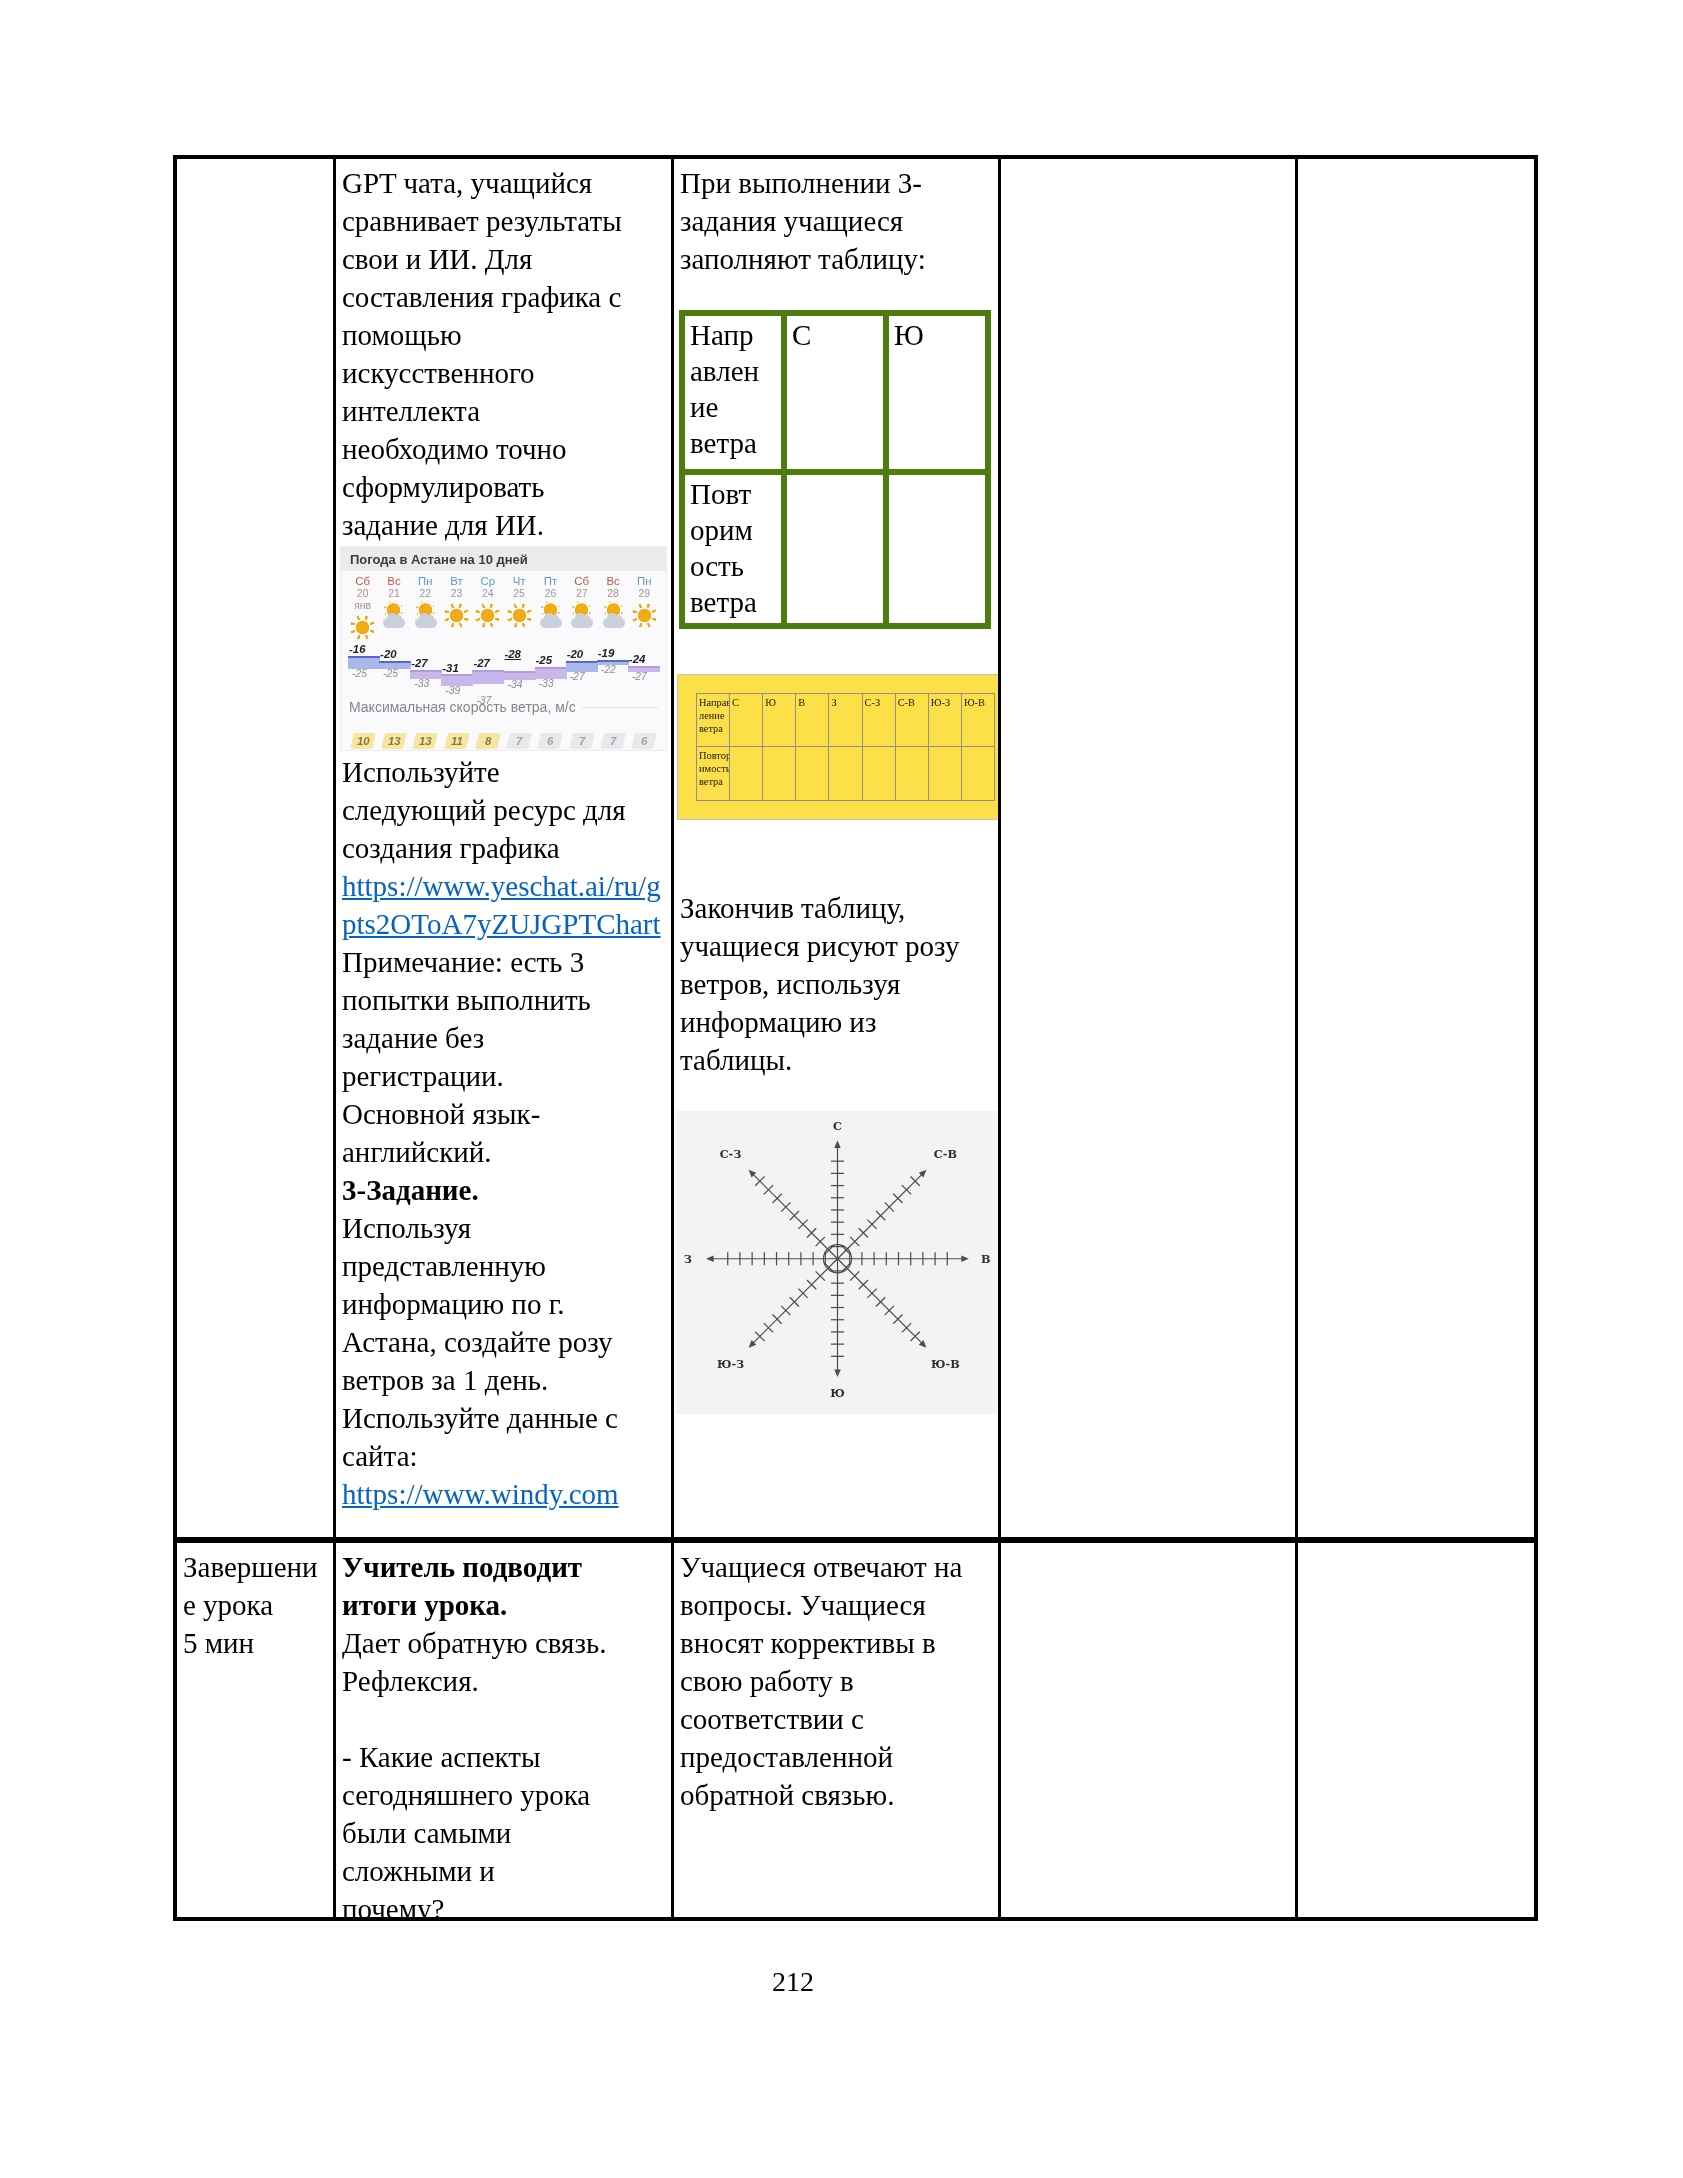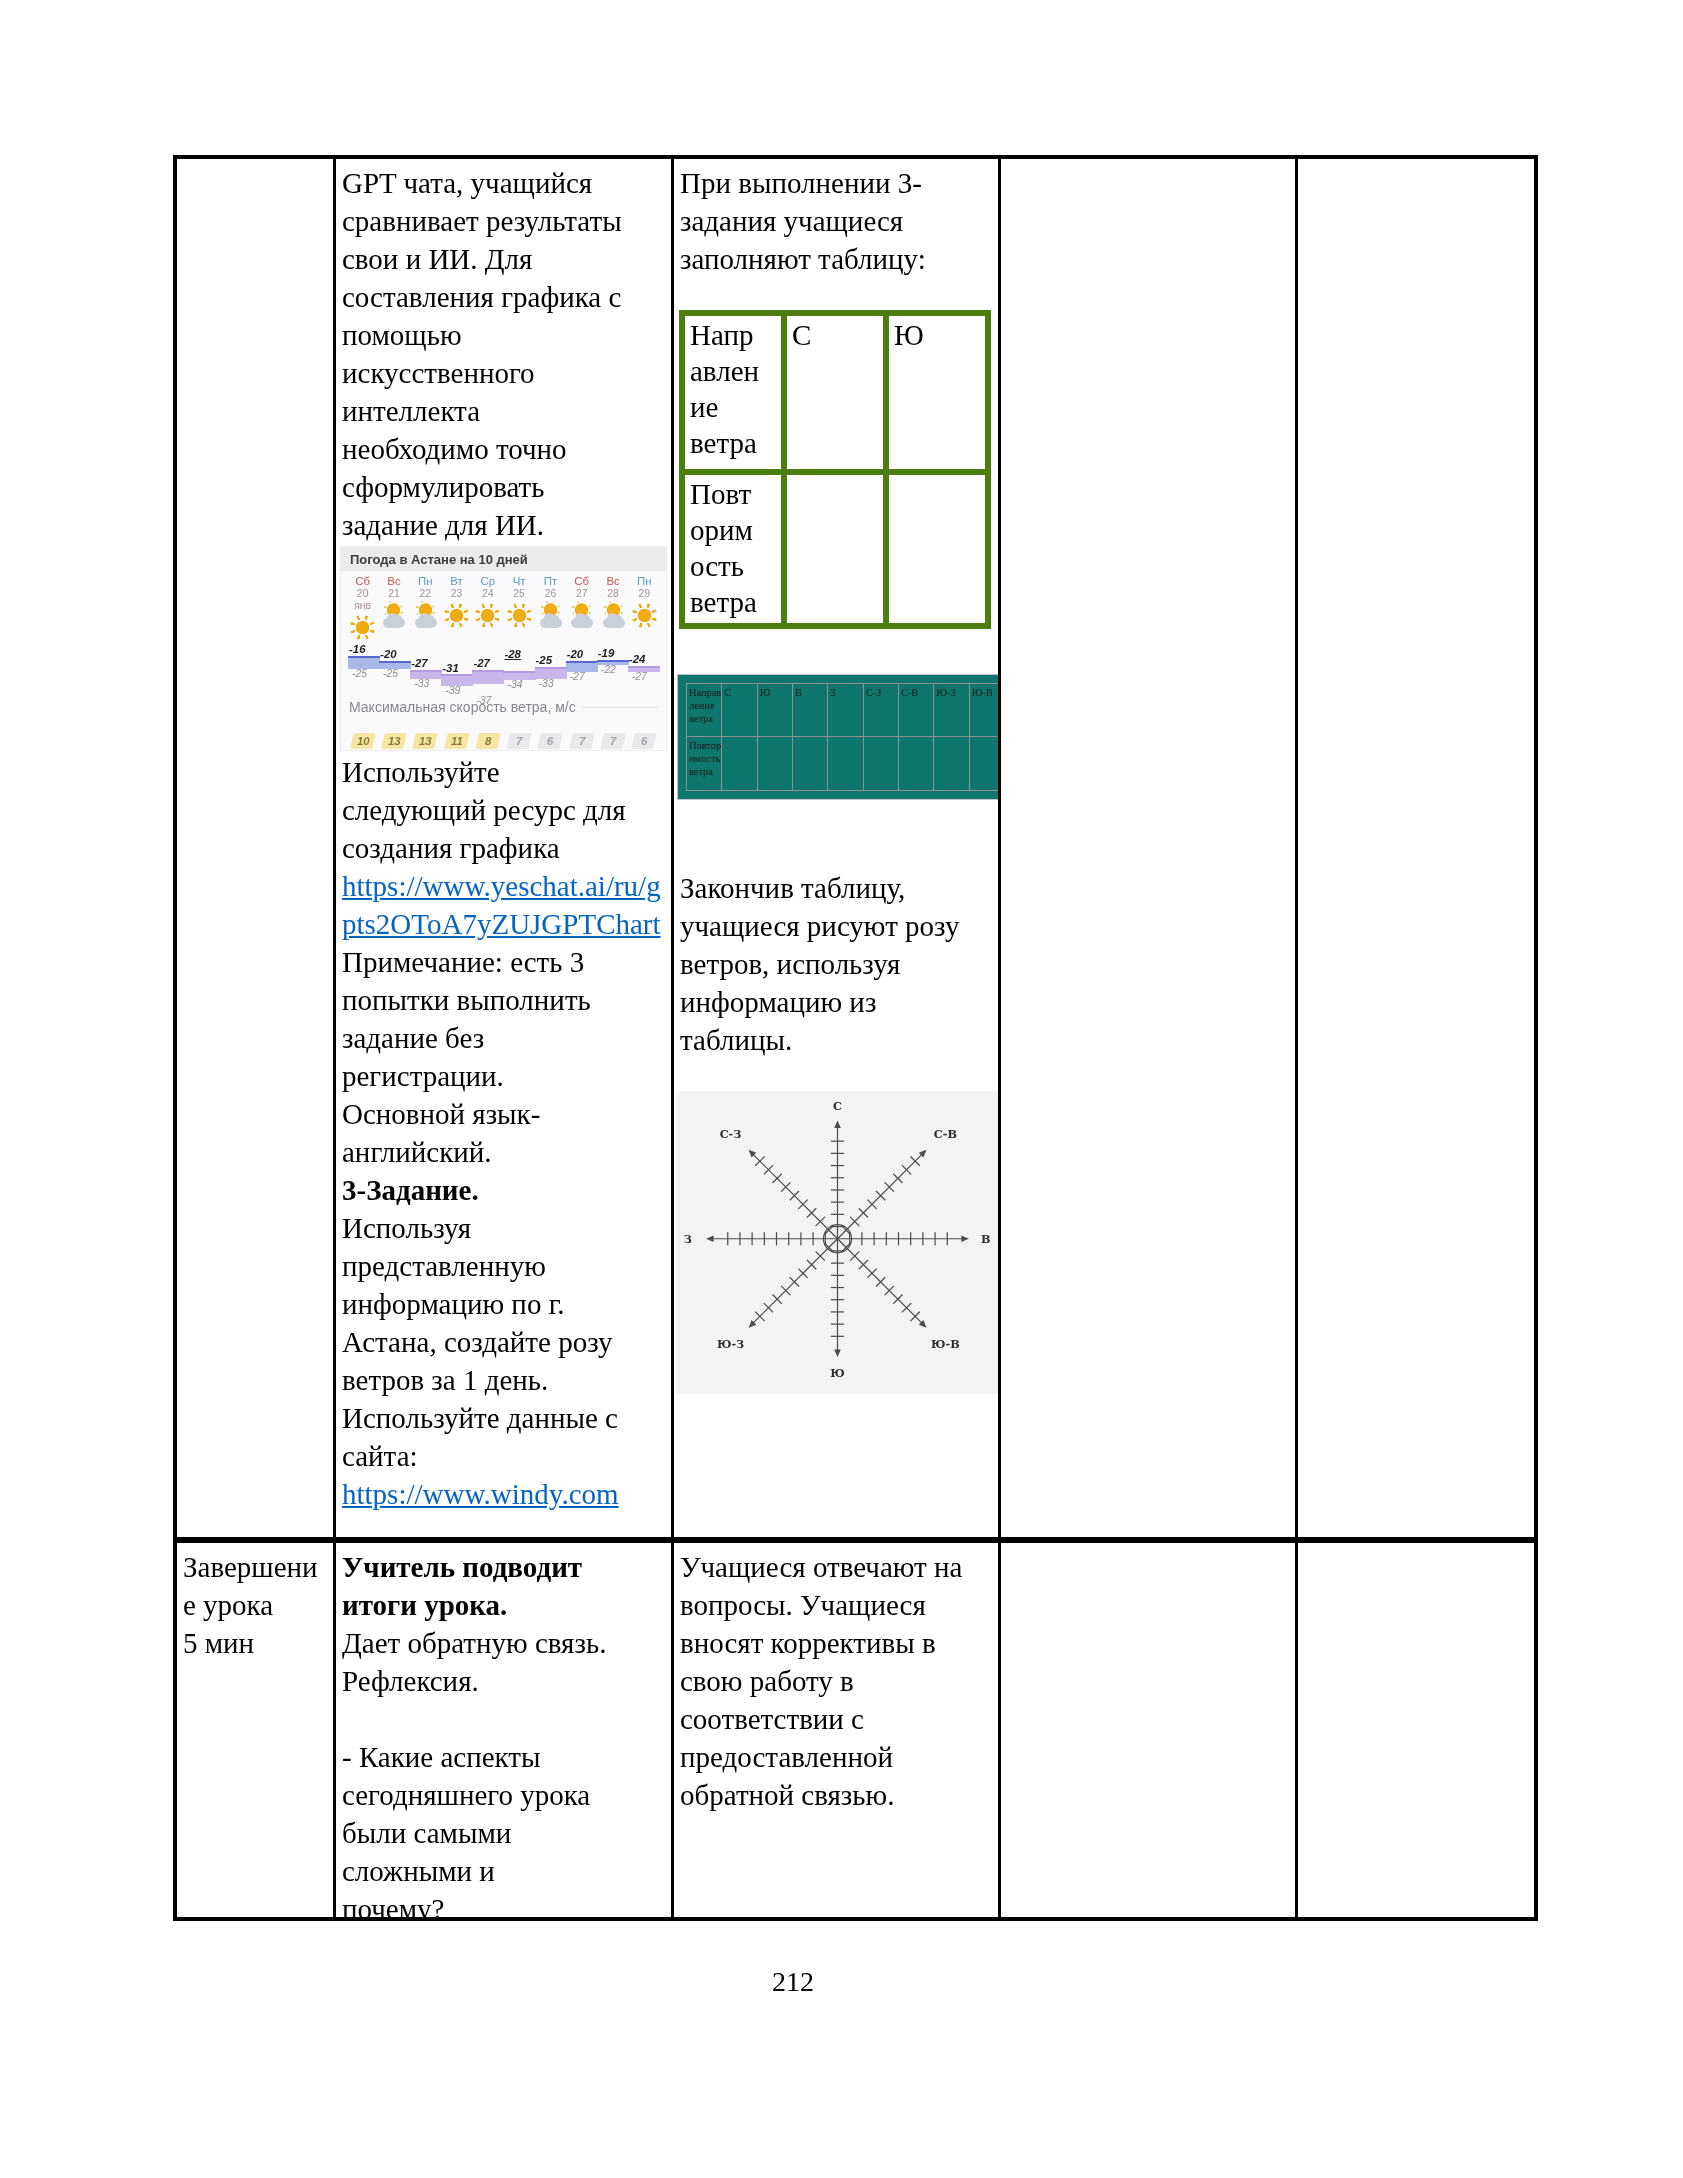--- a/index.html
+++ b/index.html
@@ -60,21 +60,21 @@
   .wchip.hot{background:#f5e6a4;color:#8c7a39;}
   .wchip.cold{background:#e9e9ec;color:#a3a3ab;}
 
   
   .big-table{border-collapse:collapse;table-layout:fixed;width:312px;margin:32px 0 0 -1px;}
   .big-table td{border:6px solid #4d7c0f;font-size:29px;line-height:36px;padding:1px 5px 3px;vertical-align:top;}
   .big-table tr:first-child td{height:149px;}
   .big-table tr:last-child td{height:143px;}
 
   
-  .mini-wrap{box-sizing:border-box;margin:45px 0 0 -3px;border:1px solid #c3c3c7;background:#0f766e;padding:8px;width:337px;}
+  .mini-wrap{box-sizing:border-box;margin:45px 0 0 -3px;border:1px solid #c3c3c7;background:#fde047;padding:18px;width:337px;}
   .mini-table{width:100%;border-collapse:collapse;table-layout:fixed;font-size:10.4px;line-height:13px;color:#1a1a1a;}
   .mini-table td{border:1px solid #8f8f94;padding:2px 2px 0;vertical-align:top;overflow:hidden;}
   .mini-table tr:first-child td{height:50px;}
   .mini-table tr:last-child td{height:51px;}
 
   .p-closing{margin-top:69px;}
 
   
   .rose{margin:32px 0 0 -4px;width:323px;height:303px;background:#f3f3f5;
         display:flex;align-items:center;justify-content:center;}

